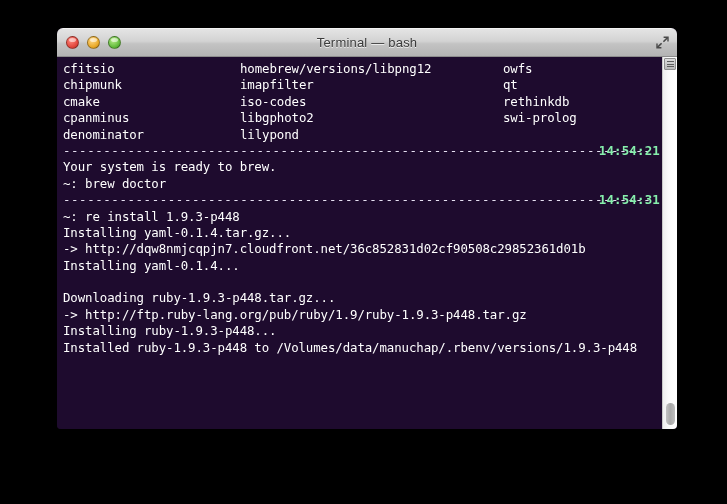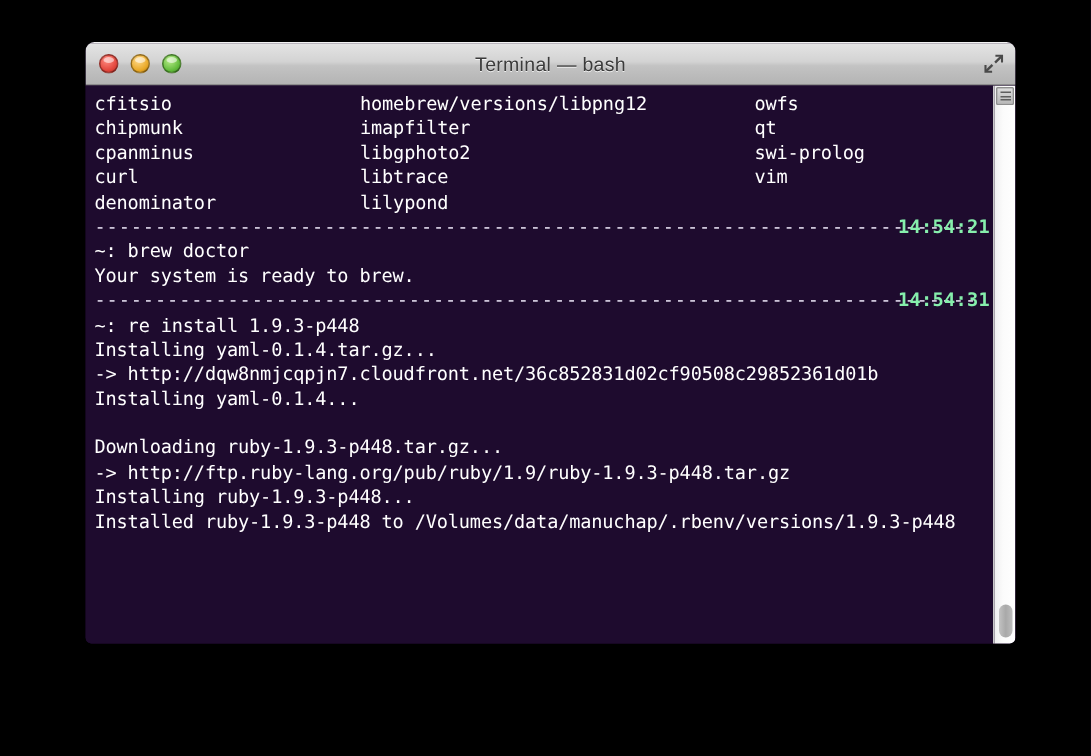--- a/index.html
+++ b/index.html
@@ -230,45 +230,45 @@
           <span class="col c1">cfitsio</span>
           <span class="col c2">homebrew/versions/libpng12</span>
           <span class="col c3">owfs</span>
         </div>
         <div class="row">
           <span class="col c1">chipmunk</span>
           <span class="col c2">imapfilter</span>
           <span class="col c3">qt</span>
         </div>
         <div class="row">
+          <span class="col c1">cmake</span>
+          <span class="col c2">iso-codes</span>
+          <span class="col c3">rethinkdb</span>
+        </div>
+        <div class="row">
           <span class="col c1">cpanminus</span>
           <span class="col c2">libgphoto2</span>
           <span class="col c3">swi-prolog</span>
         </div>
         <div class="row">
-          <span class="col c1">curl</span>
-          <span class="col c2">libtrace</span>
-          <span class="col c3">vim</span>
-        </div>
-        <div class="row">
           <span class="col c1">denominator</span>
           <span class="col c2">lilypond</span>
           <span class="col c3"></span>
         </div>
 
         <div class="sep-row">
           <span class="sep-dashes">-------------------------------------------------------------------------</span>
           <span class="sep-time">14:54:21</span>
         </div>
 
         <div class="row">
+          <span class="col c1">Your system is ready to brew.</span>
+        </div>
+        <div class="row">
           <span class="col c1">~: brew doctor</span>
-        </div>
-        <div class="row">
-          <span class="col c1">Your system is ready to brew.</span>
         </div>
 
         <div class="sep-row">
           <span class="sep-dashes">-------------------------------------------------------------------------</span>
           <span class="sep-time">14:54:31</span>
         </div>
 
         <div class="row">
           <span class="col c1">~: re install 1.9.3-p448</span>
         </div>

